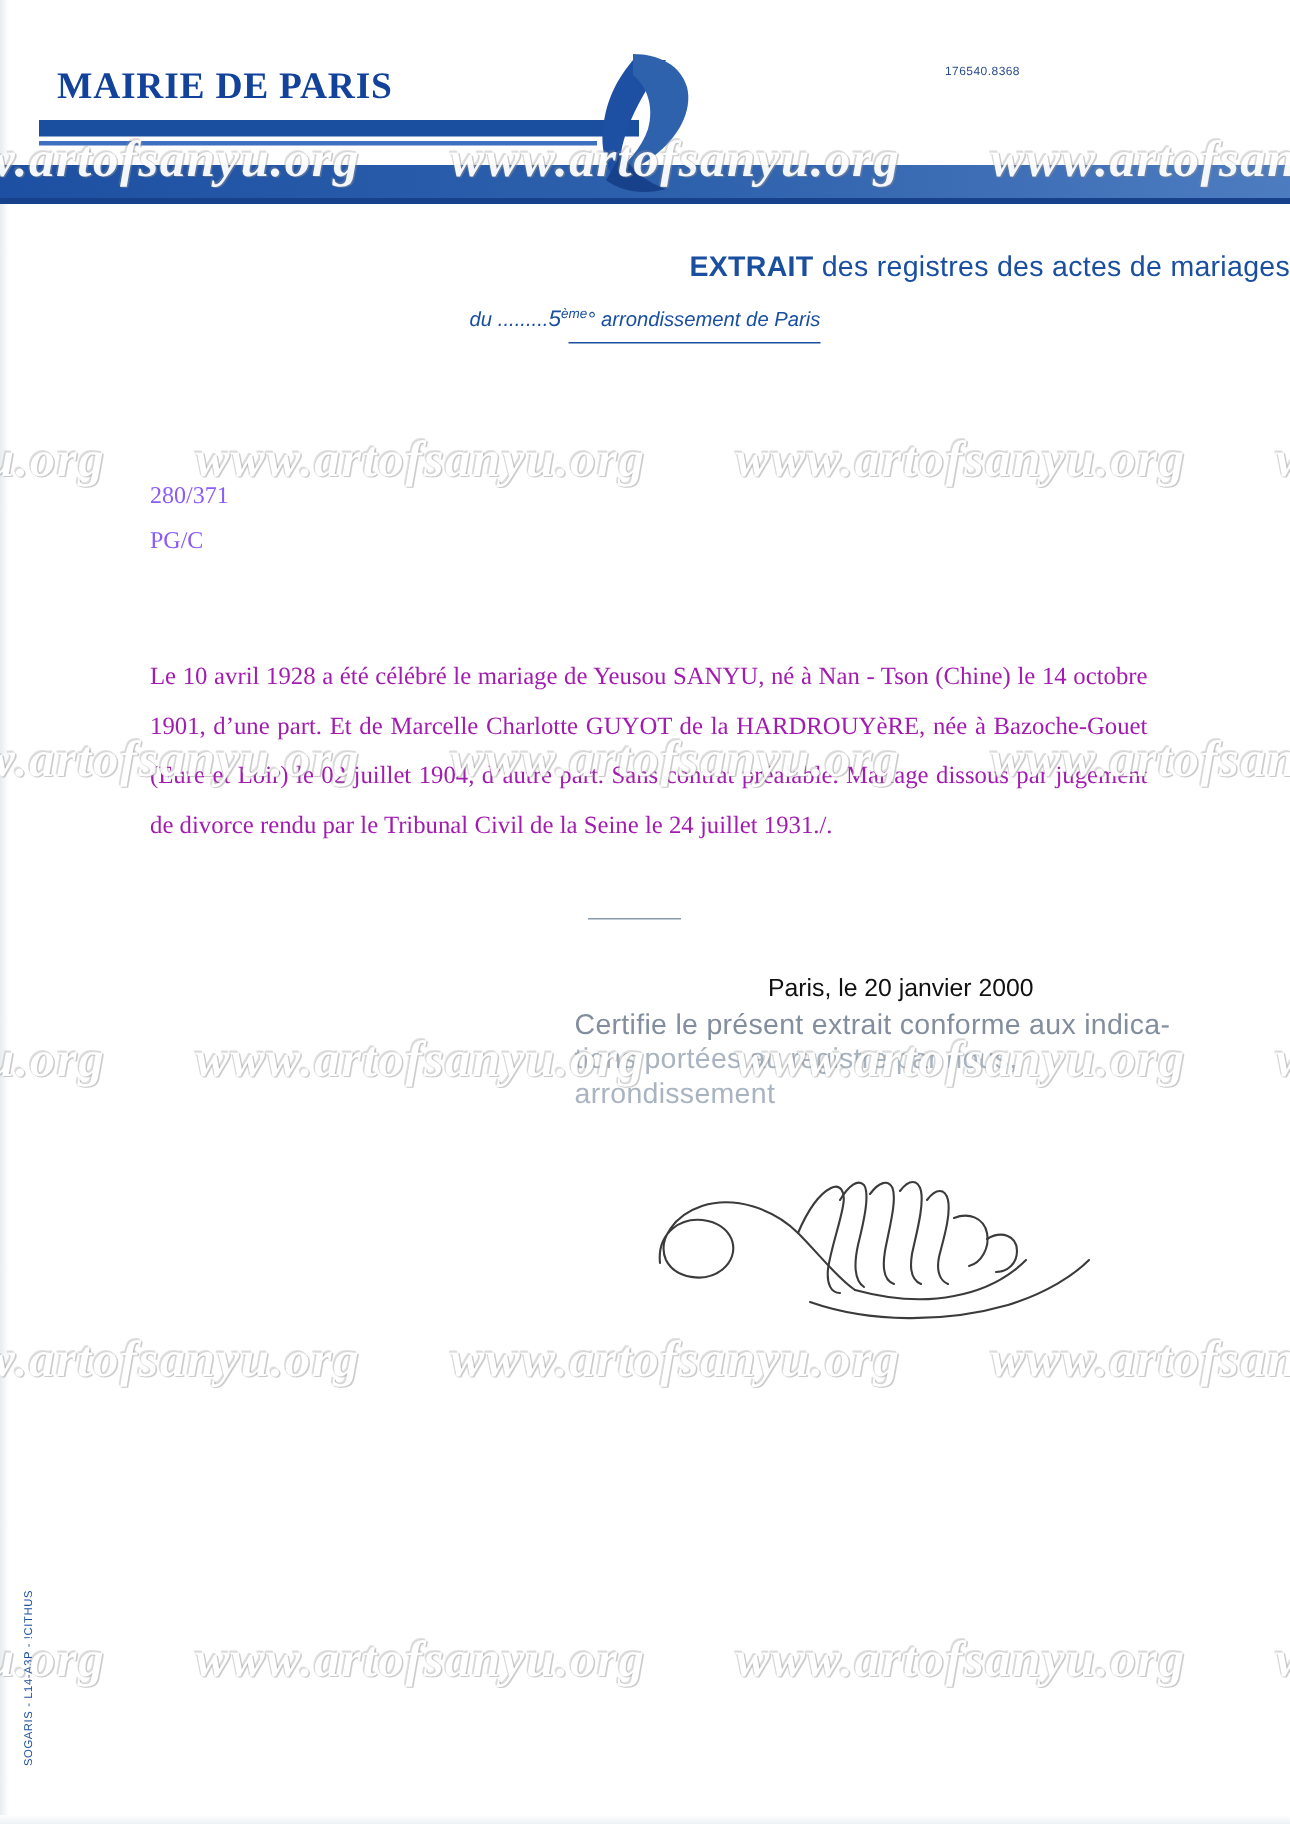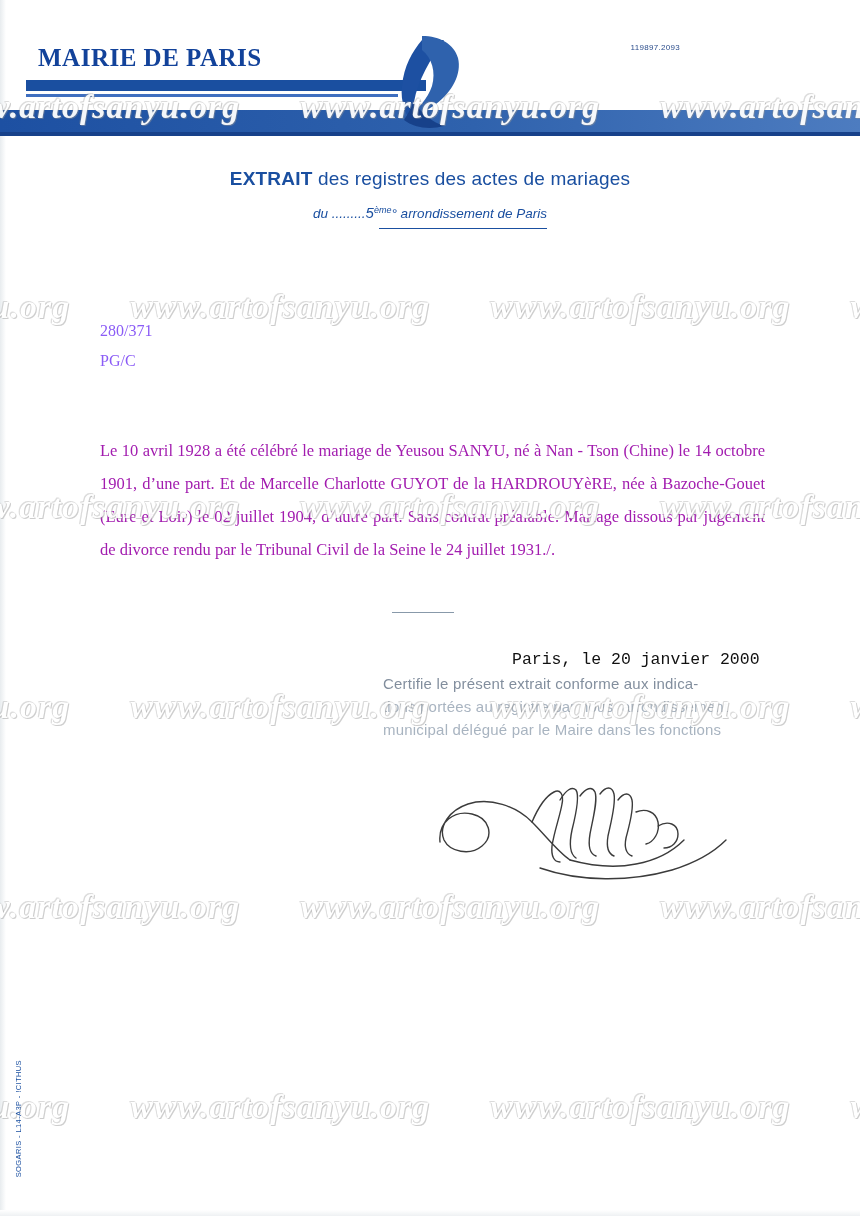--- a/index.html
+++ b/index.html
@@ -96,20 +96,21 @@
     left: 0;
     top: 168px;
     width: 860px;
     text-align: center;
   }
   .doc-title {
     font-family: "Liberation Sans", sans-serif;
     font-size: 19px;
     color: #1a4fa0;
     letter-spacing: 0.2px;
+    text-align: right;
   }
   .doc-title .bold {
     font-weight: bold;
   }
   .subtitle {
     margin-top: 14px;
     font-family: "Liberation Sans", sans-serif;
     font-style: italic;
     font-size: 13.5px;
     color: #1a4fa0;
@@ -162,31 +163,31 @@
     width: 62px;
     height: 1px;
     background: #8899aa;
   }
 
   
   .cert-date {
     position: absolute;
     left: 512px;
     top: 650px;
-    font-family: Liberation Mono, monospace;
+    font-family: Liberation Sans, sans-serif;
     font-size: 16.5px;
     color: #111;
   }
   .cert-stamp {
     position: absolute;
     left: 383px;
     top: 672px;
     width: 400px;
     font-family: "Liberation Sans", sans-serif;
-    font-size: 15px;
+    font-size: 19px;
     line-height: 23px;
     color: #6d7b8d;
     opacity: 0.85;
     letter-spacing: 0.2px;
   }
   .cert-stamp .faded {
     color: #9aa7b6;
   }
 
   .signature {
@@ -273,21 +274,21 @@
     <div class="header-rule-thin"></div>
     <div class="header-band"></div>
     <div class="header-band-lower"></div>
 
     <svg class="logo-swoosh" viewBox="0 0 120 100">
       <path d="M30 8 L74 8 C60 28 48 48 44 70 C41 86 44 94 44 94 C36 84 30 70 32 54 C34 34 42 20 52 8 Z" fill="#1d50a2"></path>
       <path d="M52 4 C70 4 84 12 88 26 C92 42 82 60 66 72 C56 80 44 84 36 86 C48 78 58 66 62 54 C66 40 62 26 52 18 Z" fill="#2f62ad"></path>
       <path d="M44 70 C52 82 62 90 74 94 C60 98 44 96 34 88 C38 82 41 76 44 70 Z" fill="#17418a"></path>
     </svg>
 
-    <div class="doc-number">119897.2093</div>
+    <div class="doc-number">176540.8368</div>
   </div>
 
   <div class="title-block">
     <div class="doc-title">
       <span class="bold">EXTRAIT</span><span> des registres des actes de mariages</span>
     </div>
     <div class="subtitle">
       <span>du </span><span>.........</span><span class="arr-num">5</span><span class="arr-sup">ème</span><span>° arrondissement de Paris</span>
     </div>
   </div>
@@ -300,21 +301,20 @@
 
   <div class="body-text">Le 10 avril 1928 a été célébré le mariage de Yeusou SANYU, né à Nan - Tson (Chine) le 14 octobre 1901, d’une part. Et de Marcelle Charlotte GUYOT de la HARDROUYèRE, née à Bazoche-Gouet (Eure et Loir) le 02 juillet 1904, d’autre part. Sans contrat préalable. Mariage dissous par jugement de divorce rendu par le Tribunal Civil de la Seine le 24 juillet 1931./.</div>
 
   <div class="mid-rule"></div>
 
   <div class="cert-date">Paris, le 20 janvier 2000</div>
 
   <div class="cert-stamp">
     <div>Certifie le présent extrait conforme aux indica-</div>
     <div class="faded">tions portées au registre par nous, arrondissement</div>
-    <div class="faded">municipal délégué par le Maire dans les fonctions</div>
   </div>
 
   <svg class="signature" viewBox="0 0 330 120">
     <g fill="none" stroke="#3b3b3b" stroke-width="1.4" stroke-linecap="round">
       <path d="M20 72 C18 52 34 40 52 44 C70 48 74 66 62 76 C50 86 30 82 24 70 C18 56 30 40 48 34 C70 27 96 36 112 52 C126 66 138 82 150 90"></path>
       <path d="M112 52 C118 38 126 26 134 22 C140 19 144 24 142 34 C140 46 134 62 132 76 C131 86 134 92 140 92"></path>
       <path d="M140 30 C146 20 152 16 156 20 C160 26 156 44 152 60 C149 74 150 84 156 88"></path>
       <path d="M160 26 C166 18 172 16 175 22 C178 30 173 48 170 64 C168 76 170 84 176 86"></path>
       <path d="M180 24 C186 16 192 16 194 24 C196 34 191 52 188 66 C186 78 189 84 194 86"></path>
       <path d="M198 30 C204 22 210 22 212 30 C214 40 209 56 206 68 C204 78 207 84 212 86"></path>

